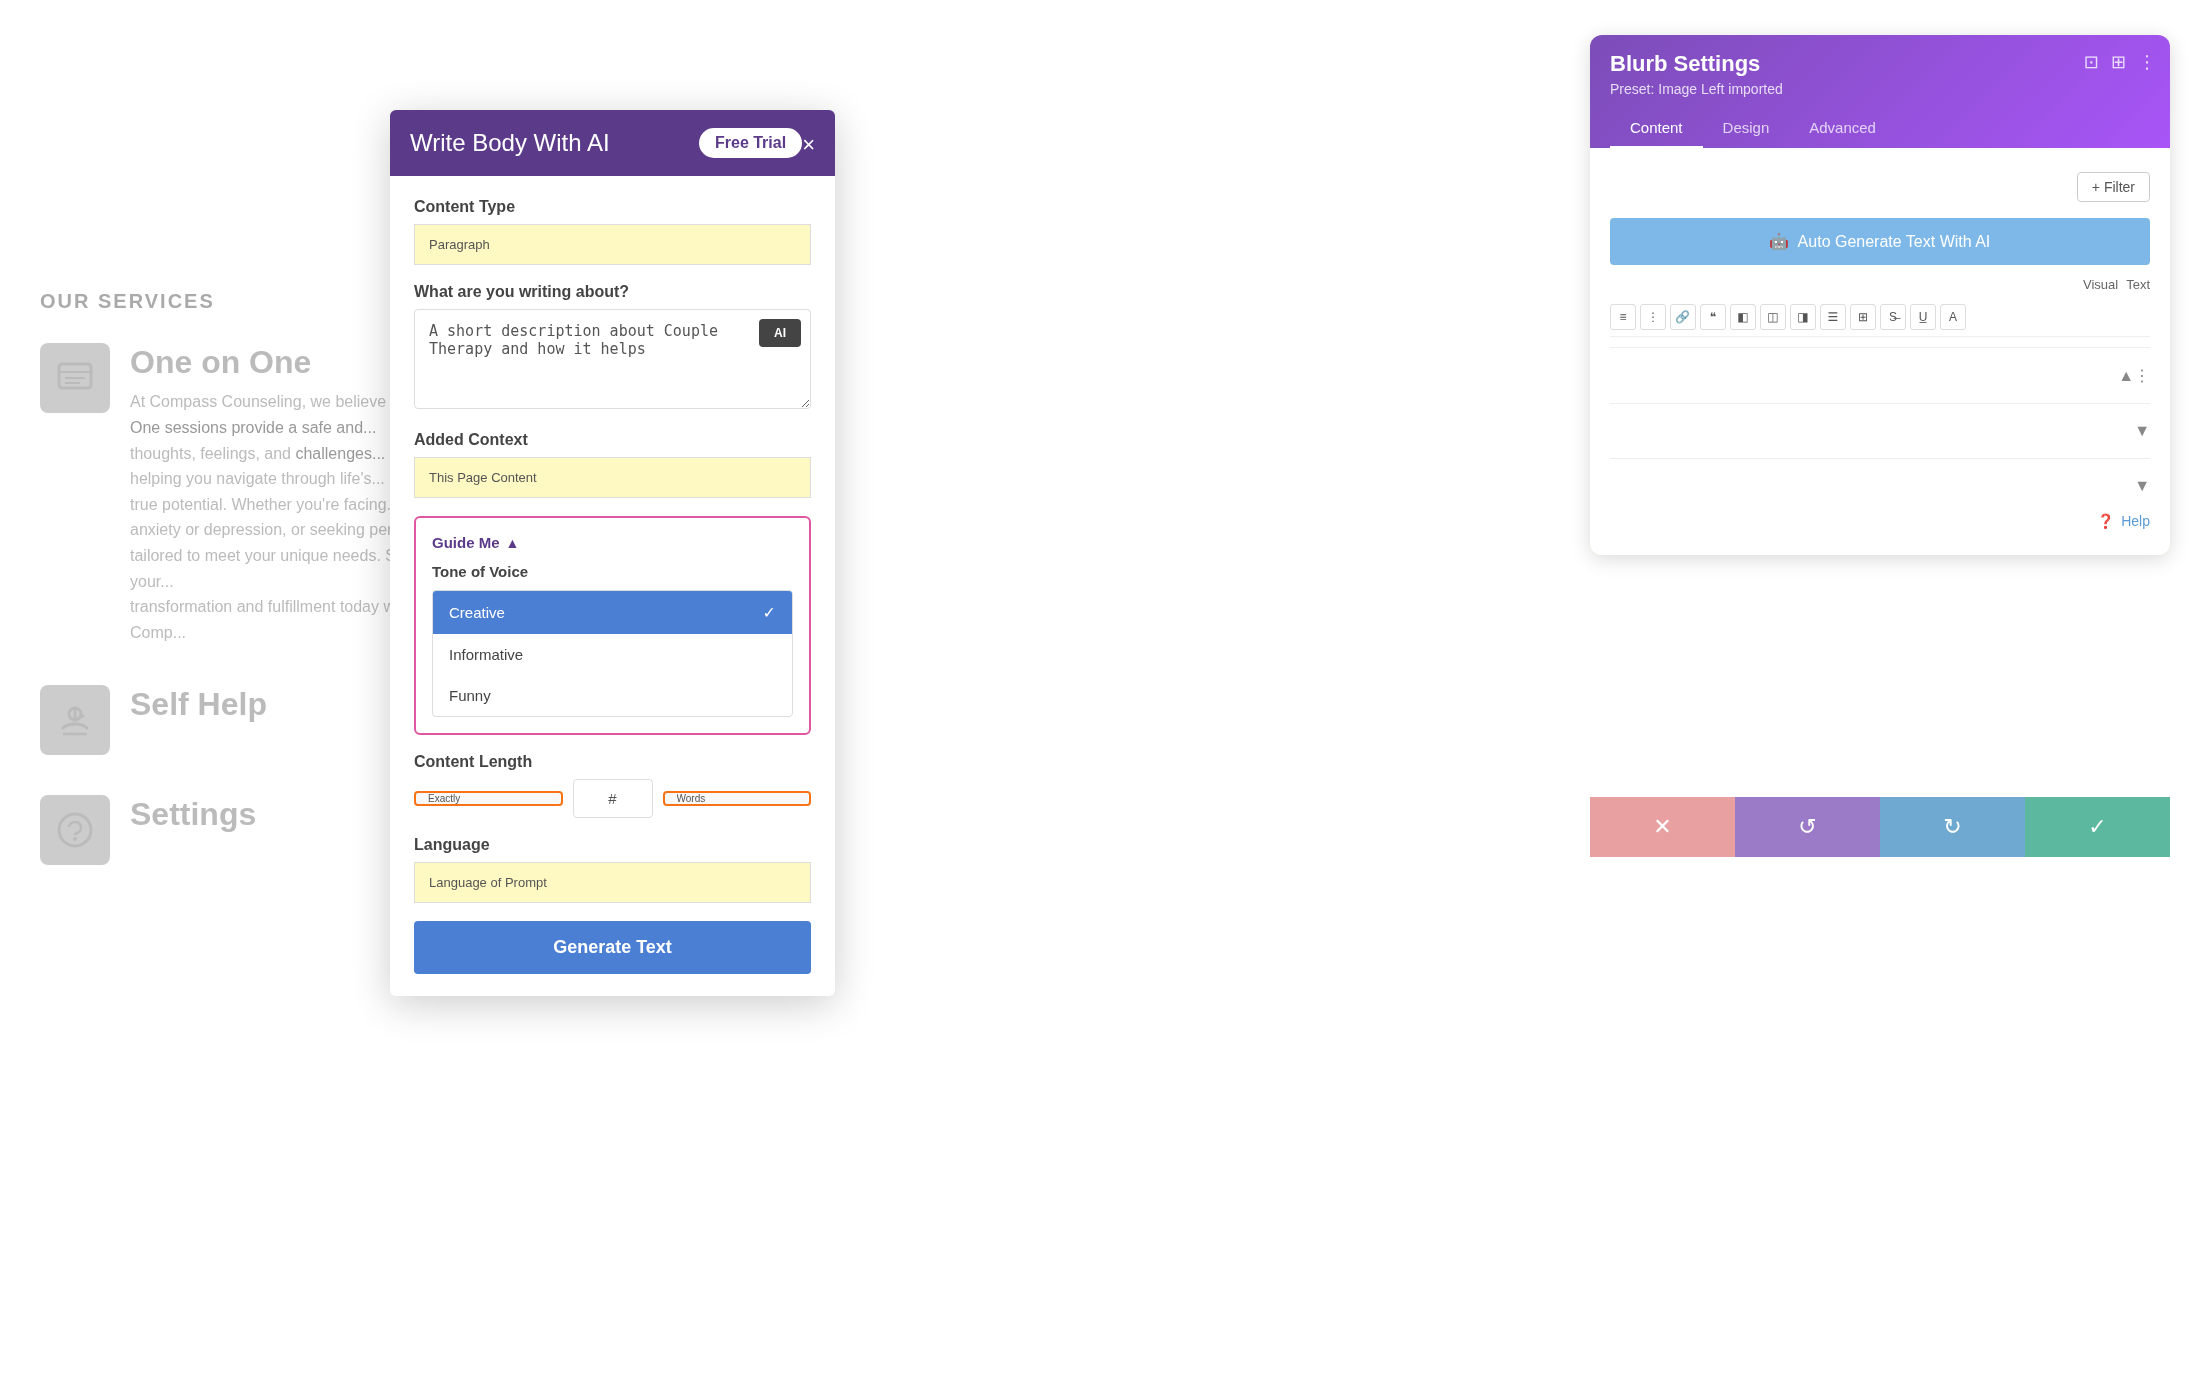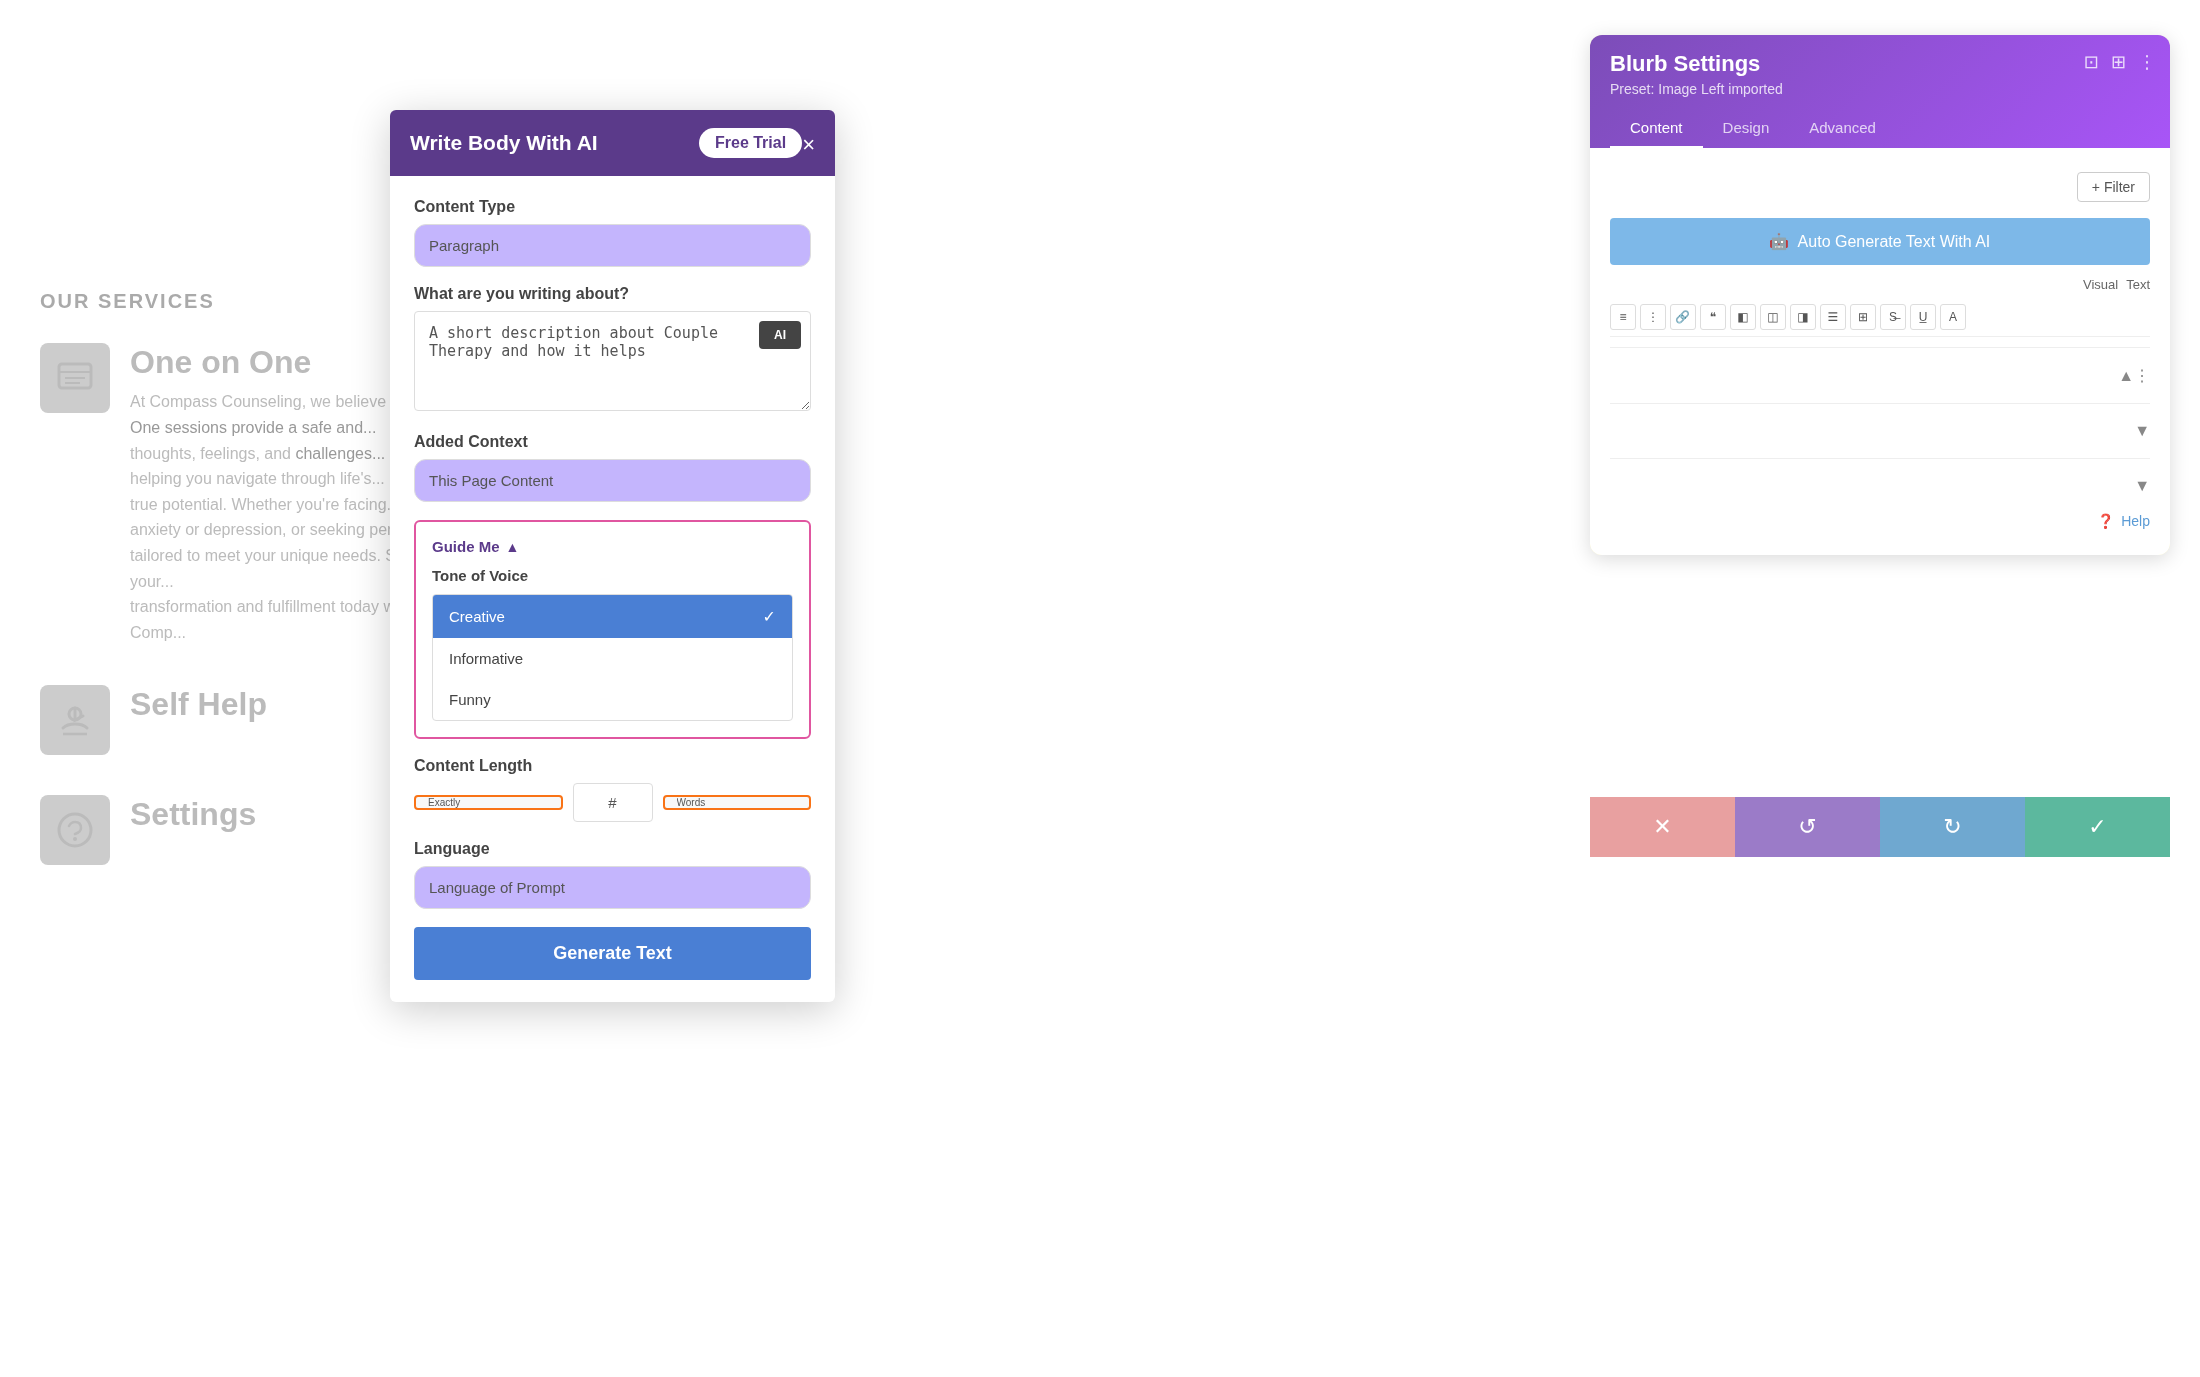--- a/index.html
+++ b/index.html
@@ -253,22 +253,22 @@
     }
     .modal-header {
       background: #5b3a8a;
       padding: 18px 20px;
       display: flex;
       align-items: center;
       justify-content: space-between;
     }
     .modal-title {
       color: white;
-      font-size: 21px;
-      font-weight: 700;
+      font-size: 24px;
+      font-weight: 400;
     }
     .modal-header-right {
       display: flex;
       align-items: flex-end;
       gap: 0;
     }
     .free-trial-badge {
       background: white;
       color: #5b3a8a;
       padding: 6px 16px;
@@ -289,24 +289,24 @@
     .field-label {
       font-size: 16px;
       font-weight: 600;
       color: #444;
       margin-bottom: 8px;
     }
     .select-field {
       width: 100%;
       padding: 12px 14px;
       border: 1px solid #ddd;
-      border-radius: 12px;
-      font-size: 15px;
+      border-radius: 0;
+      font-size: 13px;
       color: #555;
-      background: #c4b5fd;
+      background: #fef9c3;
       appearance: none;
       cursor: pointer;
       margin-bottom: 18px;
     }
     .textarea-wrapper {
       position: relative;
       margin-bottom: 18px;
     }
     .textarea-wrapper textarea {
       width: 100%;

